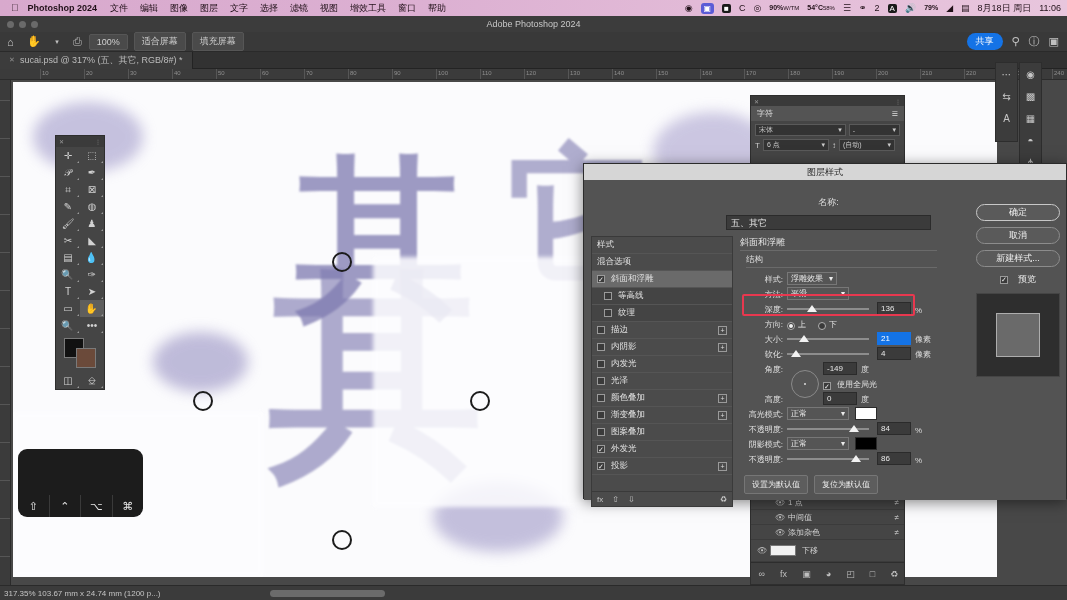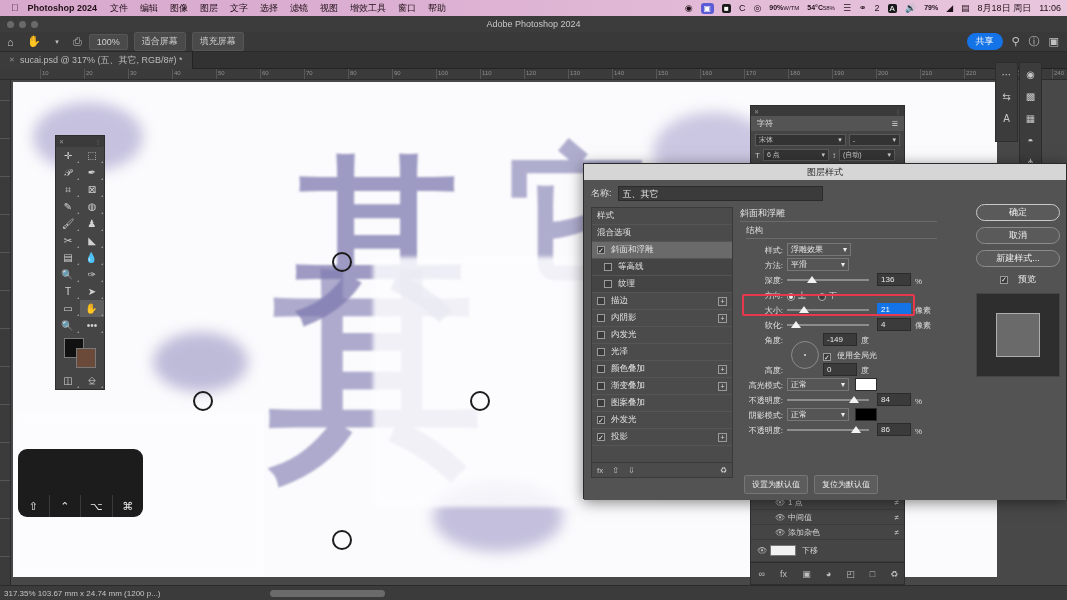--- a/index.html
+++ b/index.html
@@ -141,21 +141,21 @@
 
   
   .dock-rail {
     position: absolute; top: 62px; width: 23px; background: #3c3c3c;
     border: 1px solid #2d2d2d;
   }
   .dk { height: 22px; display:flex; align-items:center; justify-content:center; color:#c6c6c6; font-size:10px;}
 
   
   .charpanel {
-    position: absolute; left: 750px; top: 105px; width: 155px; height: 70px;
+    position: absolute; left: 750px; top: 95px; width: 155px; height: 70px;
     background: #454545; border: 1px solid #2e2e2e; overflow: hidden;
   }
   .cp-hdr { height: 10px; background:#3a3a3a; display:flex; justify-content:space-between; align-items:center; padding:0 3px; font-size:6px; color:#9a9a9a;}
   .cp-tab { height: 15px; background:#545454; display:flex; align-items:center; padding:0 6px; font-size:8px; color:#e0e0e0; justify-content:space-between;}
   .cp-row { display:flex; gap:3px; padding: 3px 4px 0 4px; align-items:center;}
   .cp-field {
     background:#333; border:1px solid #5a5a5a; height:12px; font-size:7px;
     color:#ccc; display:flex; align-items:center; padding:0 3px; justify-content:space-between;
   }
 
@@ -181,21 +181,21 @@
   
   .lsdlg {
     position: absolute; left: 583px; top: 163px; width: 484px; height: 336px;
     background: #a21caf; border: 1px solid #2b2b2b; box-shadow: 0 3px 14px rgba(0,0,0,.5);
   }
   .ls-title {
     height: 16px; background: #d6d6d6; color: #2c2c2c; font-size: 9px;
     display: flex; align-items: center; justify-content: center;
   }
   .ls-body { position: relative; height: 320px; background: #535353; }
-  .ls-namerow { display:flex; align-items:center; padding: 6px 0 0 7px; gap:6px;}
+  .ls-namerow { display:flex; align-items:center; padding: 16px 0 0 7px; gap:6px;flex-direction:column;}
   .ls-namelbl { font-size: 9px; color: #dcdcdc; }
   .ls-nameinput {
     width: 205px; height: 15px; background: #3b3b3b; border: 1px solid #2b2b2b;
     color: #e6e6e6; font-size: 9px; padding: 0 4px; line-height:15px;
   }
   .ls-cols { display: flex; padding: 6px 0 0 7px; gap: 7px; }
   .ls-list {
     width: 142px; height: 271px; background: #4b4b4b; border: 1px solid #3a3a3a;
     position: relative;
   }
@@ -681,21 +681,21 @@
             <span class="trash">♻</span>
           </div>
         </div>
 
         <div class="ls-settings">
           <div class="sec-title">斜面和浮雕</div>
           <div class="sub-title">结构</div>
 
           <div class="row">
             <span class="lbl">样式:</span>
-            <div class="sel-box" style="width:64px">
+            <div class="sel-box" style="width:50px">
               <span>浮雕效果</span>
               <span>▾</span>
             </div>
           </div>
 
           <div class="row">
             <span class="lbl">方法:</span>
             <div class="sel-box" style="width:62px">
               <span>平滑</span>
               <span>▾</span>

